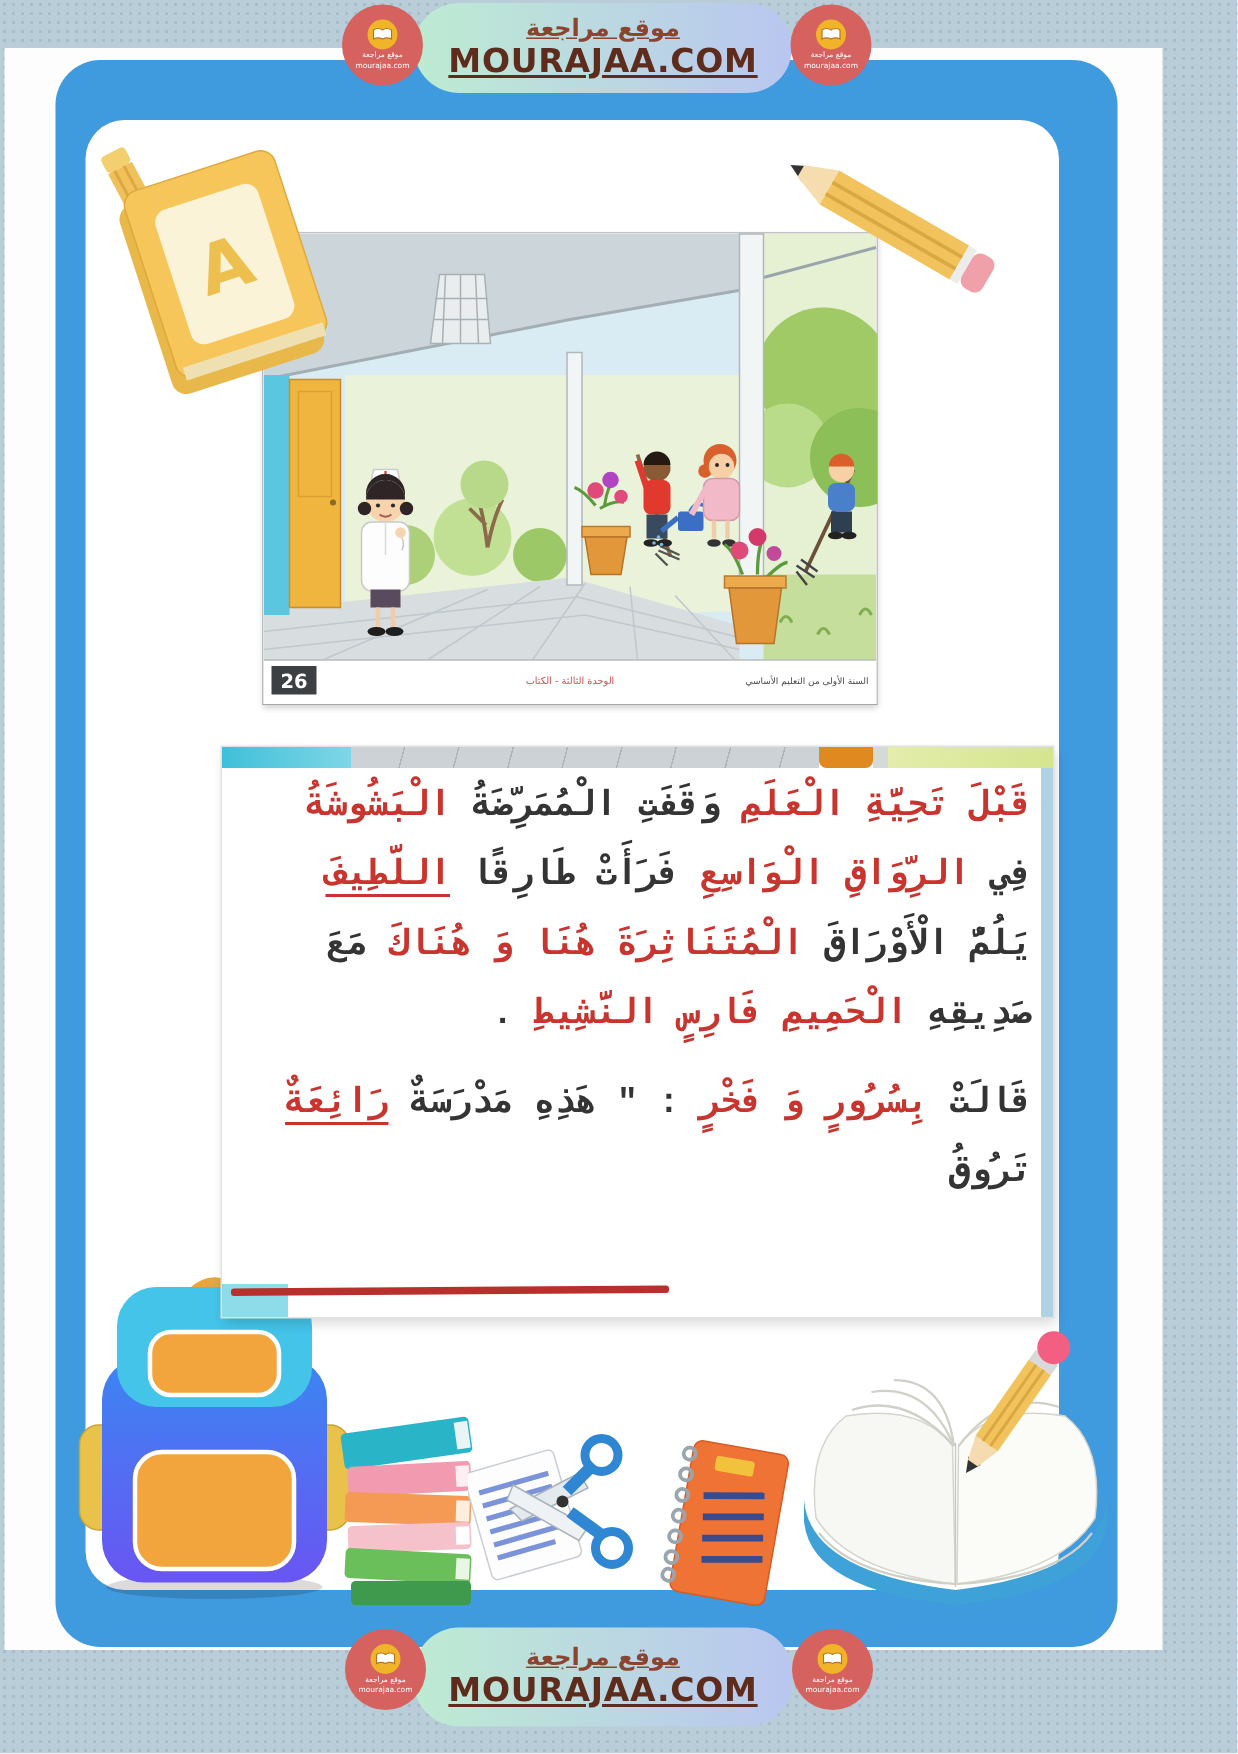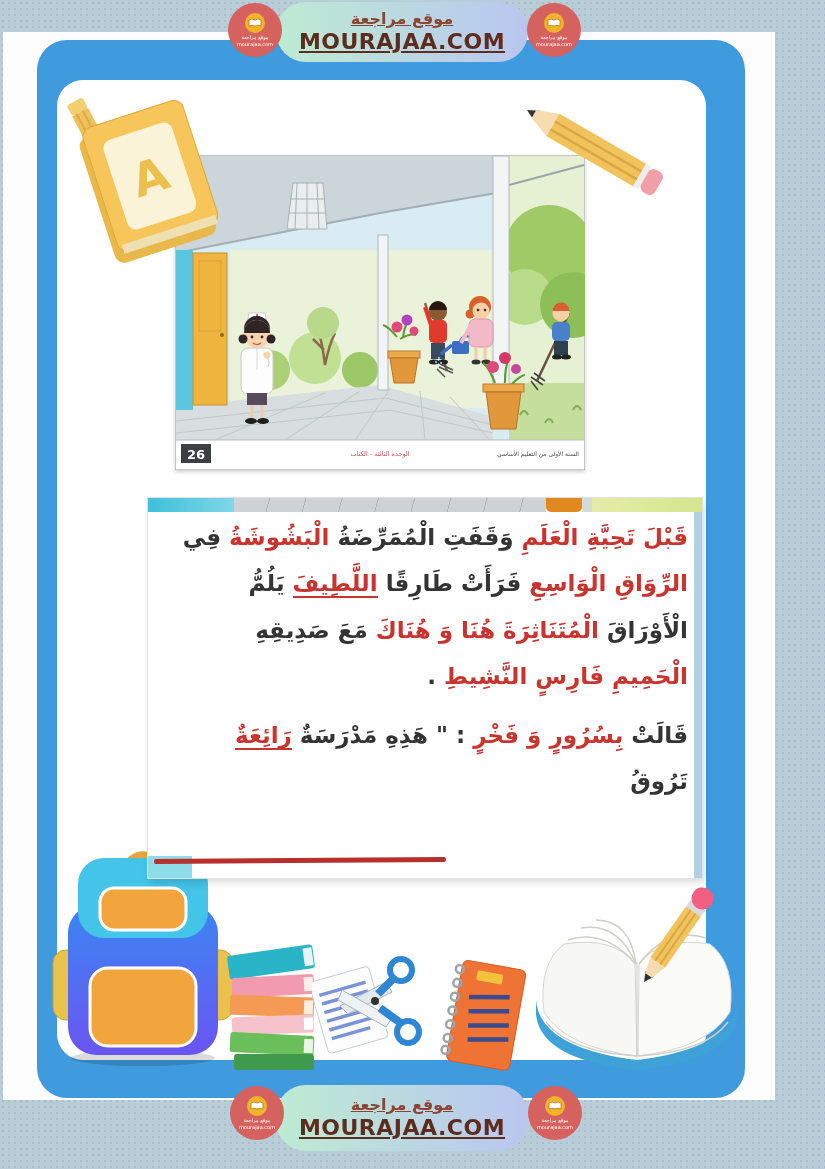--- a/index.html
+++ b/index.html
@@ -50,21 +50,21 @@
   #story-sliver{position:absolute;left:0;top:0;width:554px;height:14px;display:flex;}
   .sl-cyan{width:86px;background:linear-gradient(90deg,#3fc0da,#7fd6e6);}
   .sl-gray{flex:1;background:#ccd2d5;background-image:repeating-linear-gradient(105deg,transparent 0 34px,#aeb6ba 34px 35px);}
   .sl-pot{width:36px;background:#e0891f;border-radius:0 0 5px 5px;}
   .sl-gap{width:10px;background:#d4dad6;}
   .sl-green{width:110px;background:linear-gradient(100deg,#e4edab,#d4e58e);}
   #story-edge{position:absolute;right:0;top:14px;width:8px;height:366px;background:#aed2e4;}
   #story-corner{position:absolute;left:0;bottom:0;width:44px;height:22px;background:#8edcea;}
   #story-text{position:absolute;right:14px;left:34px;top:16px;direction:rtl;text-align:right;
     font-size:23px;font-weight:700;line-height:2.02;color:#343434;}
-  #story-text p{margin:0 0 12px 0;}
+  #story-text p{margin:0 0 12px 0;font-family:Liberation Mono, monospace;}
   .seg-red{color:#c9342e;}
   .seg-black{color:#343434;}
   .seg-red-u{color:#c9342e;border-bottom:2px solid #c9342e;}
   #story-redline{position:absolute;left:6px;bottom:15px;width:292px;height:5px;background:#b8302b;border-radius:2px;transform:rotate(-.4deg);}
 </style>
 </head>
 <body>
 
 <div id="stage">
 

